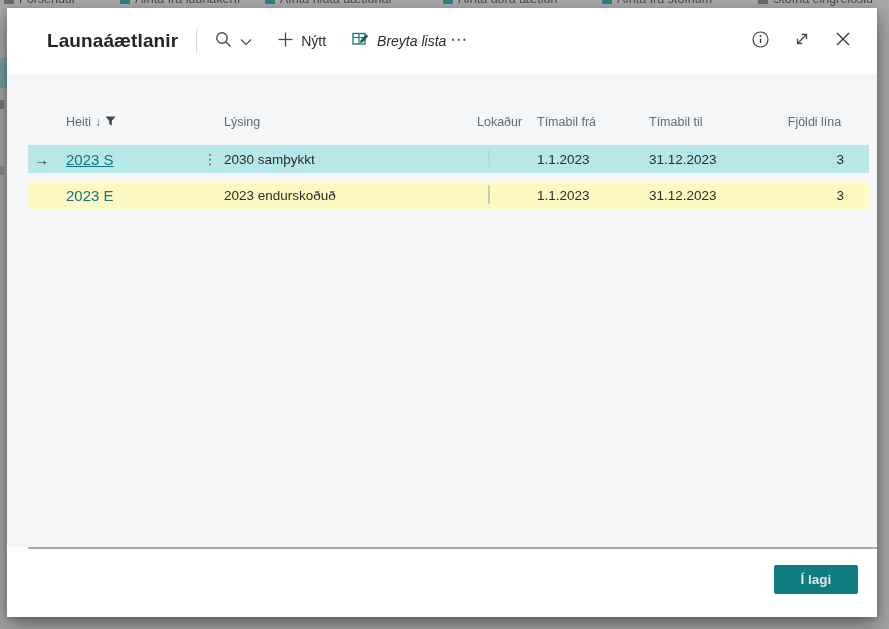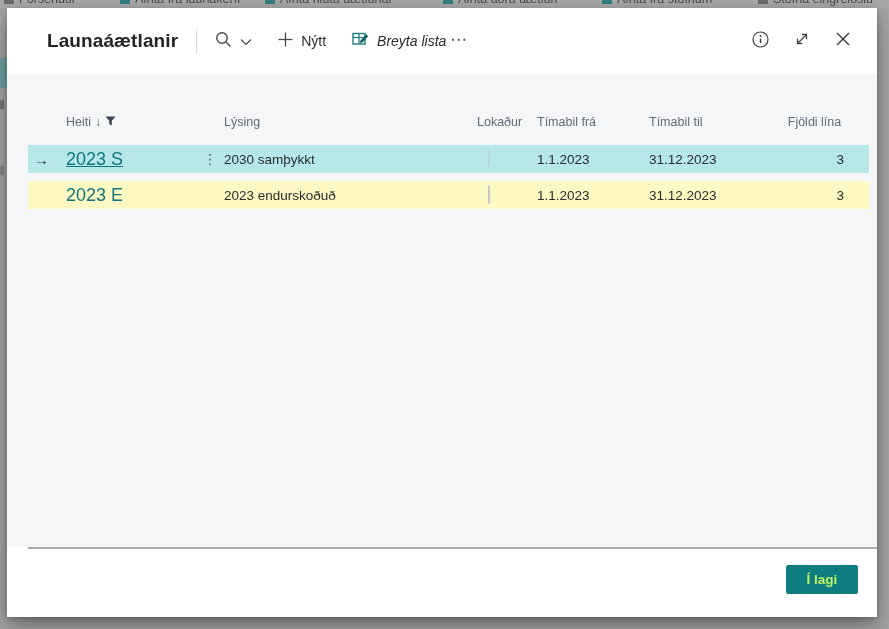--- a/index.html
+++ b/index.html
@@ -72,21 +72,21 @@
     font-size: 12.5px; color: #5d6a78; white-space: nowrap;
     display: flex; align-items: center; gap: 4px; cursor: pointer;
   }
   .th.right { justify-content: center; padding-right: 25px; }
   .sort-arrow { font-size: 12px; color: #5d6a78; }
   .trow { height: 28px; background: #fef9c3; cursor: pointer; }
   .trow.selected { background: #b6e8e9; }
   .cur-arrow { font-size: 15px; color: #2e2e2e; padding-left: 6px; line-height: 1; }
   .cell { font-size: 13.5px; color: #2b2b2b; white-space: nowrap; }
   .cell.right { text-align: right; padding-right: 25px; }
-  .link { color: #0f767c; text-decoration: none; font-size: 18px; }
+  .link { color: #0f767c; text-decoration: none; font-size: 15px; }
   .link.underline { text-decoration: underline; }
   .row-ellipsis { font-size: 14px; color: #555; text-align: center; cursor: pointer; line-height: 1; }
   .cb {
     width: 13px; height: 13px; margin-left: 11px;
     background: #fbfbfb; border: 1px solid #c6c6c6; border-radius: 2px;
     cursor: pointer;
   }
   .trow.selected .cb { background: #eef8f8; border-color: #b7d6d6; }
 
   
@@ -98,21 +98,21 @@
   .dlg-footer::before {
     content: ""; position: absolute; left: 21px; right: 0; top: 0;
     height: 2px; background: #ababab;
   }
   .btn {
     height: 29px; border-radius: 2px; font-size: 13.5px;
     display: inline-flex; align-items: center; justify-content: center;
     cursor: pointer; font-family: "Liberation Sans", sans-serif;
   }
   .btn-primary {
-    width: 72px; background: #0e7d7f; color: #bef264; font-weight: 700; border: 1px solid #0e7d7f;
+    width: 84px; background: #0e7d7f; color: #e5e5e5; font-weight: 700; border: 1px solid #0e7d7f;
   }
   .btn-secondary {
     width: 100px; background: #fff; color: #2b2b2b; border: 1px solid #9a9998;
   }
 </style>
 </head>
 <body>
 
 <div class="backdrop-top">
   <div class="bm-row">

